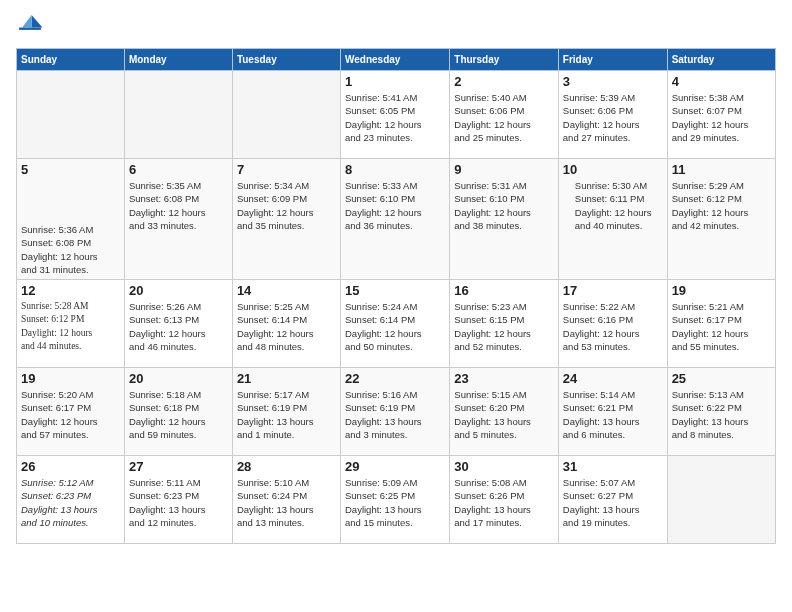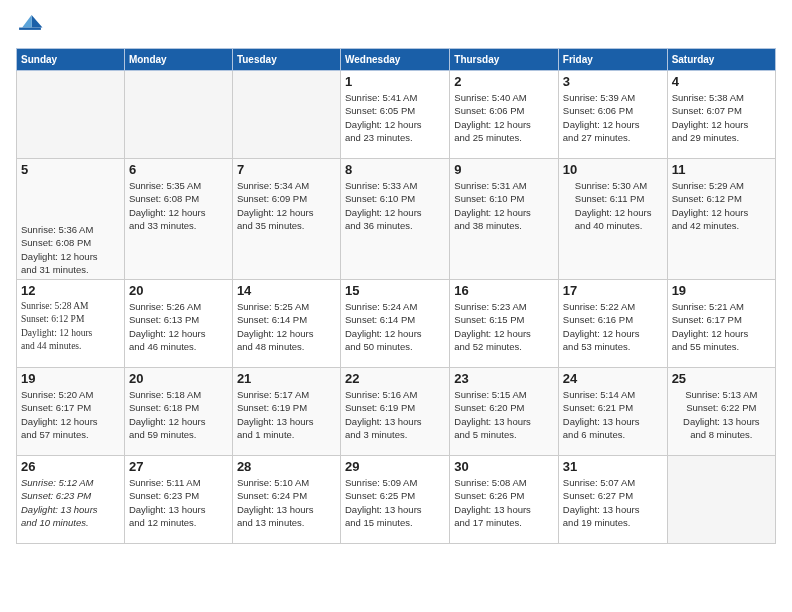--- a/index.html
+++ b/index.html
@@ -311,21 +311,21 @@
           </td>
           <td>
             <span class="day-number">24</span>
             <div class="day-info" style="white-space: pre-line;">Sunrise: 5:14 AM
 Sunset: 6:21 PM
 Daylight: 13 hours
 and 6 minutes.</div>
           </td>
           <td>
             <span class="day-number">25</span>
-            <div class="day-info" style="white-space: pre-line; text-align: center;">Sunrise: 5:13 AM
+            <div class="day-info" style="white-space: pre-line;">Sunrise: 5:13 AM
 Sunset: 6:22 PM
 Daylight: 13 hours
 and 8 minutes.</div>
           </td>
         </tr>
         <tr class="week-row">
           <td>
             <span class="day-number">26</span>
             <div class="day-info" style="white-space: pre-line; font-style: italic;">Sunrise: 5:12 AM
 Sunset: 6:23 PM

